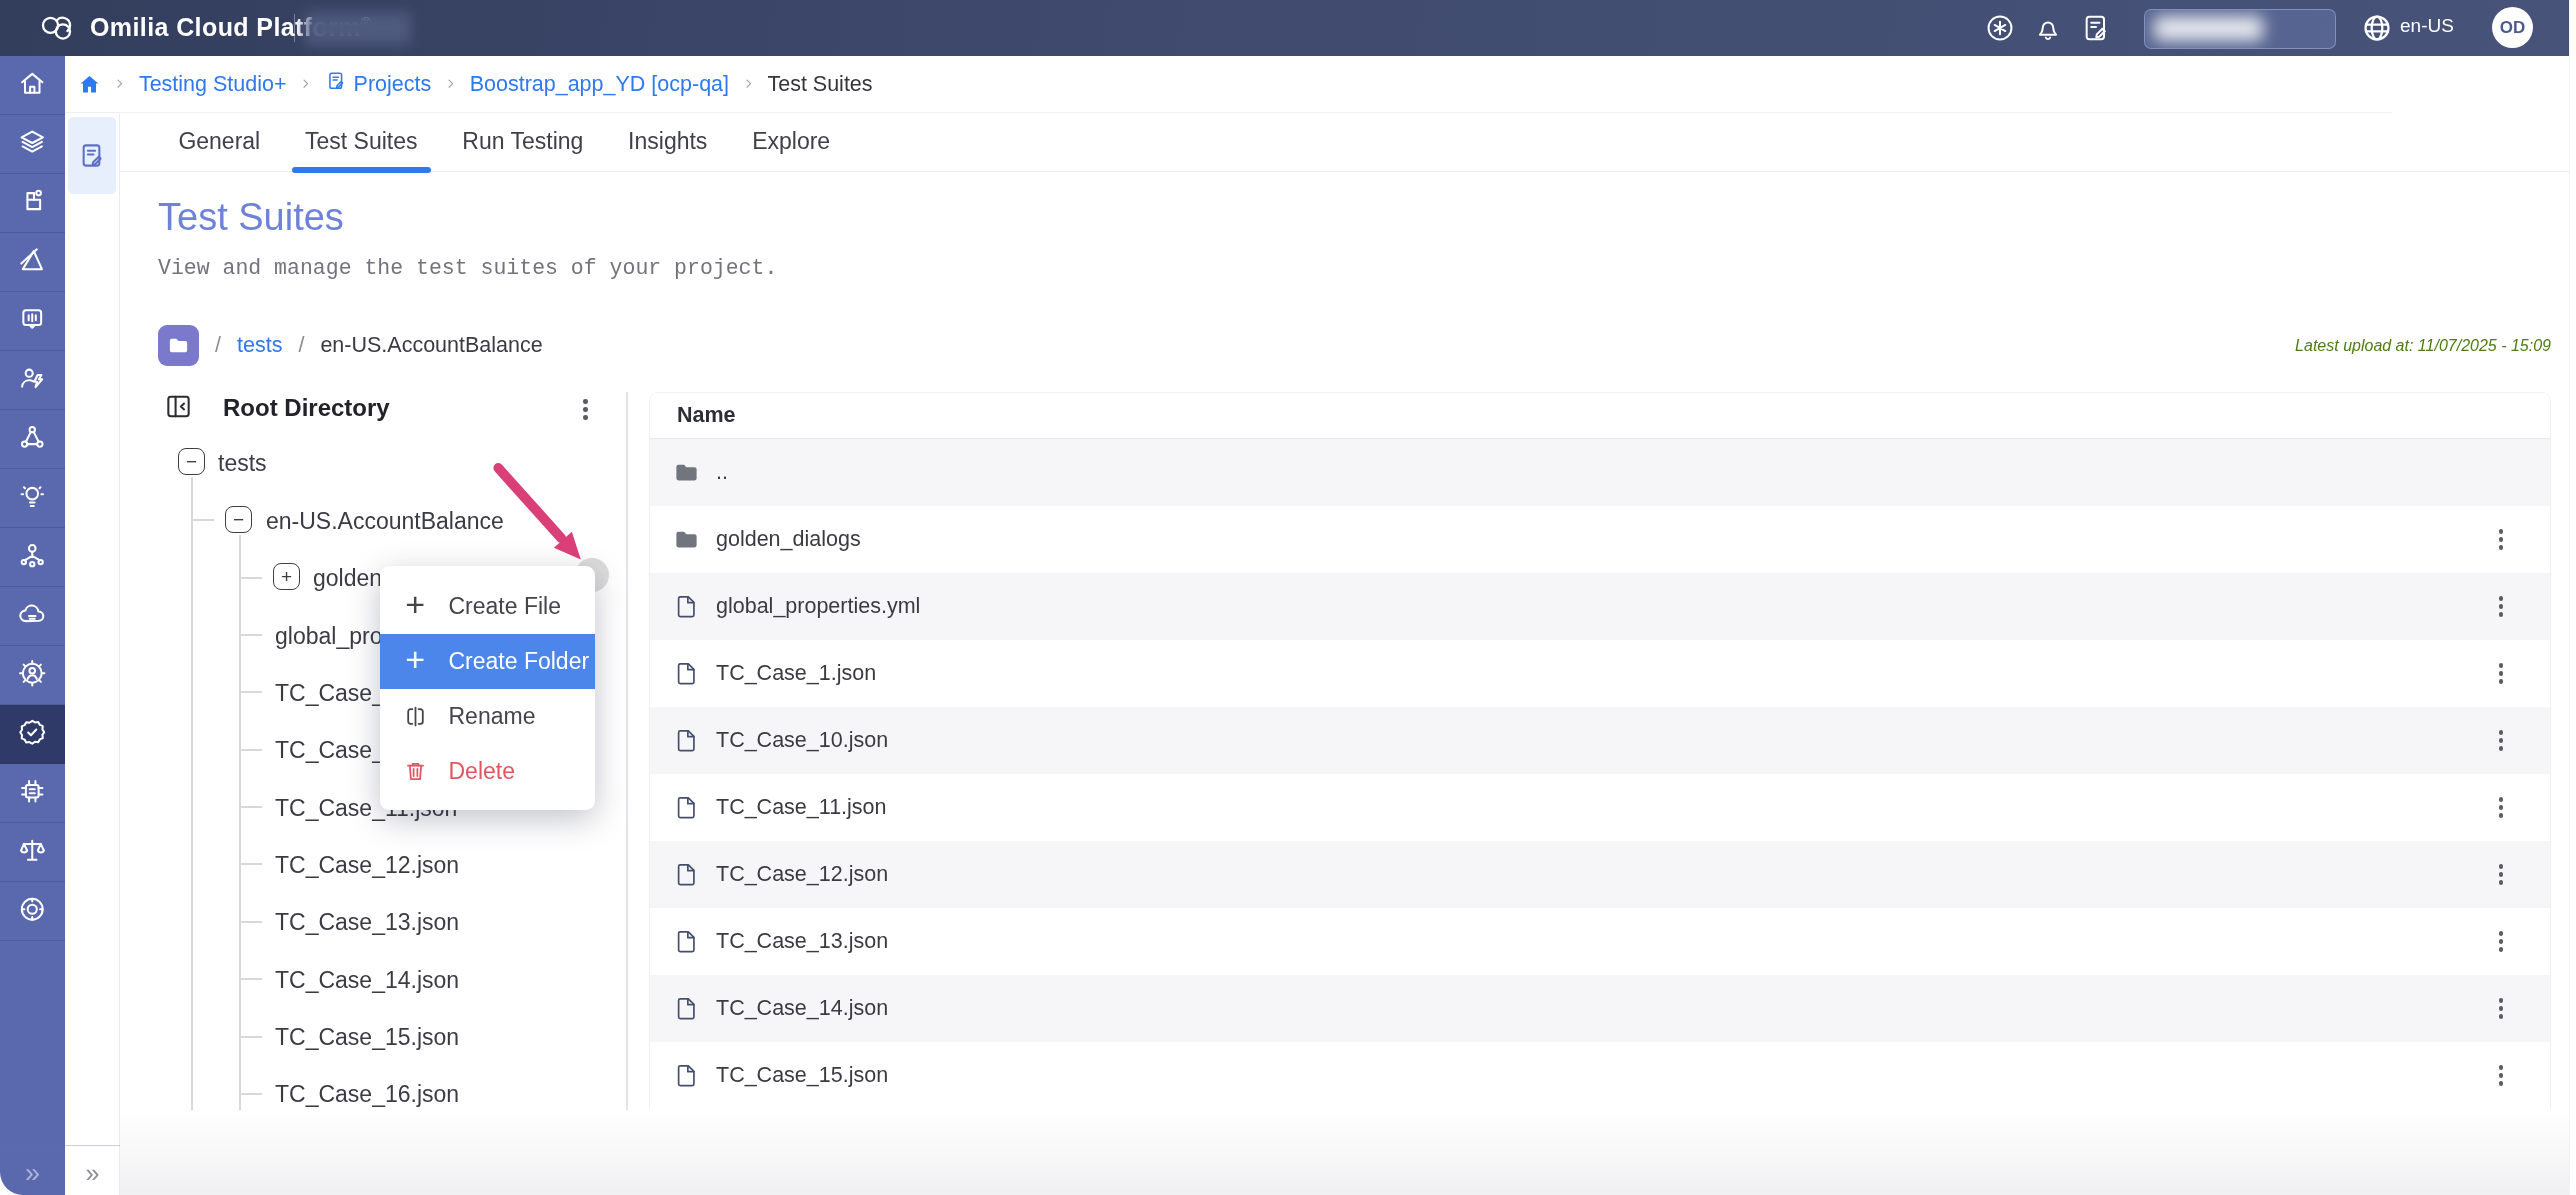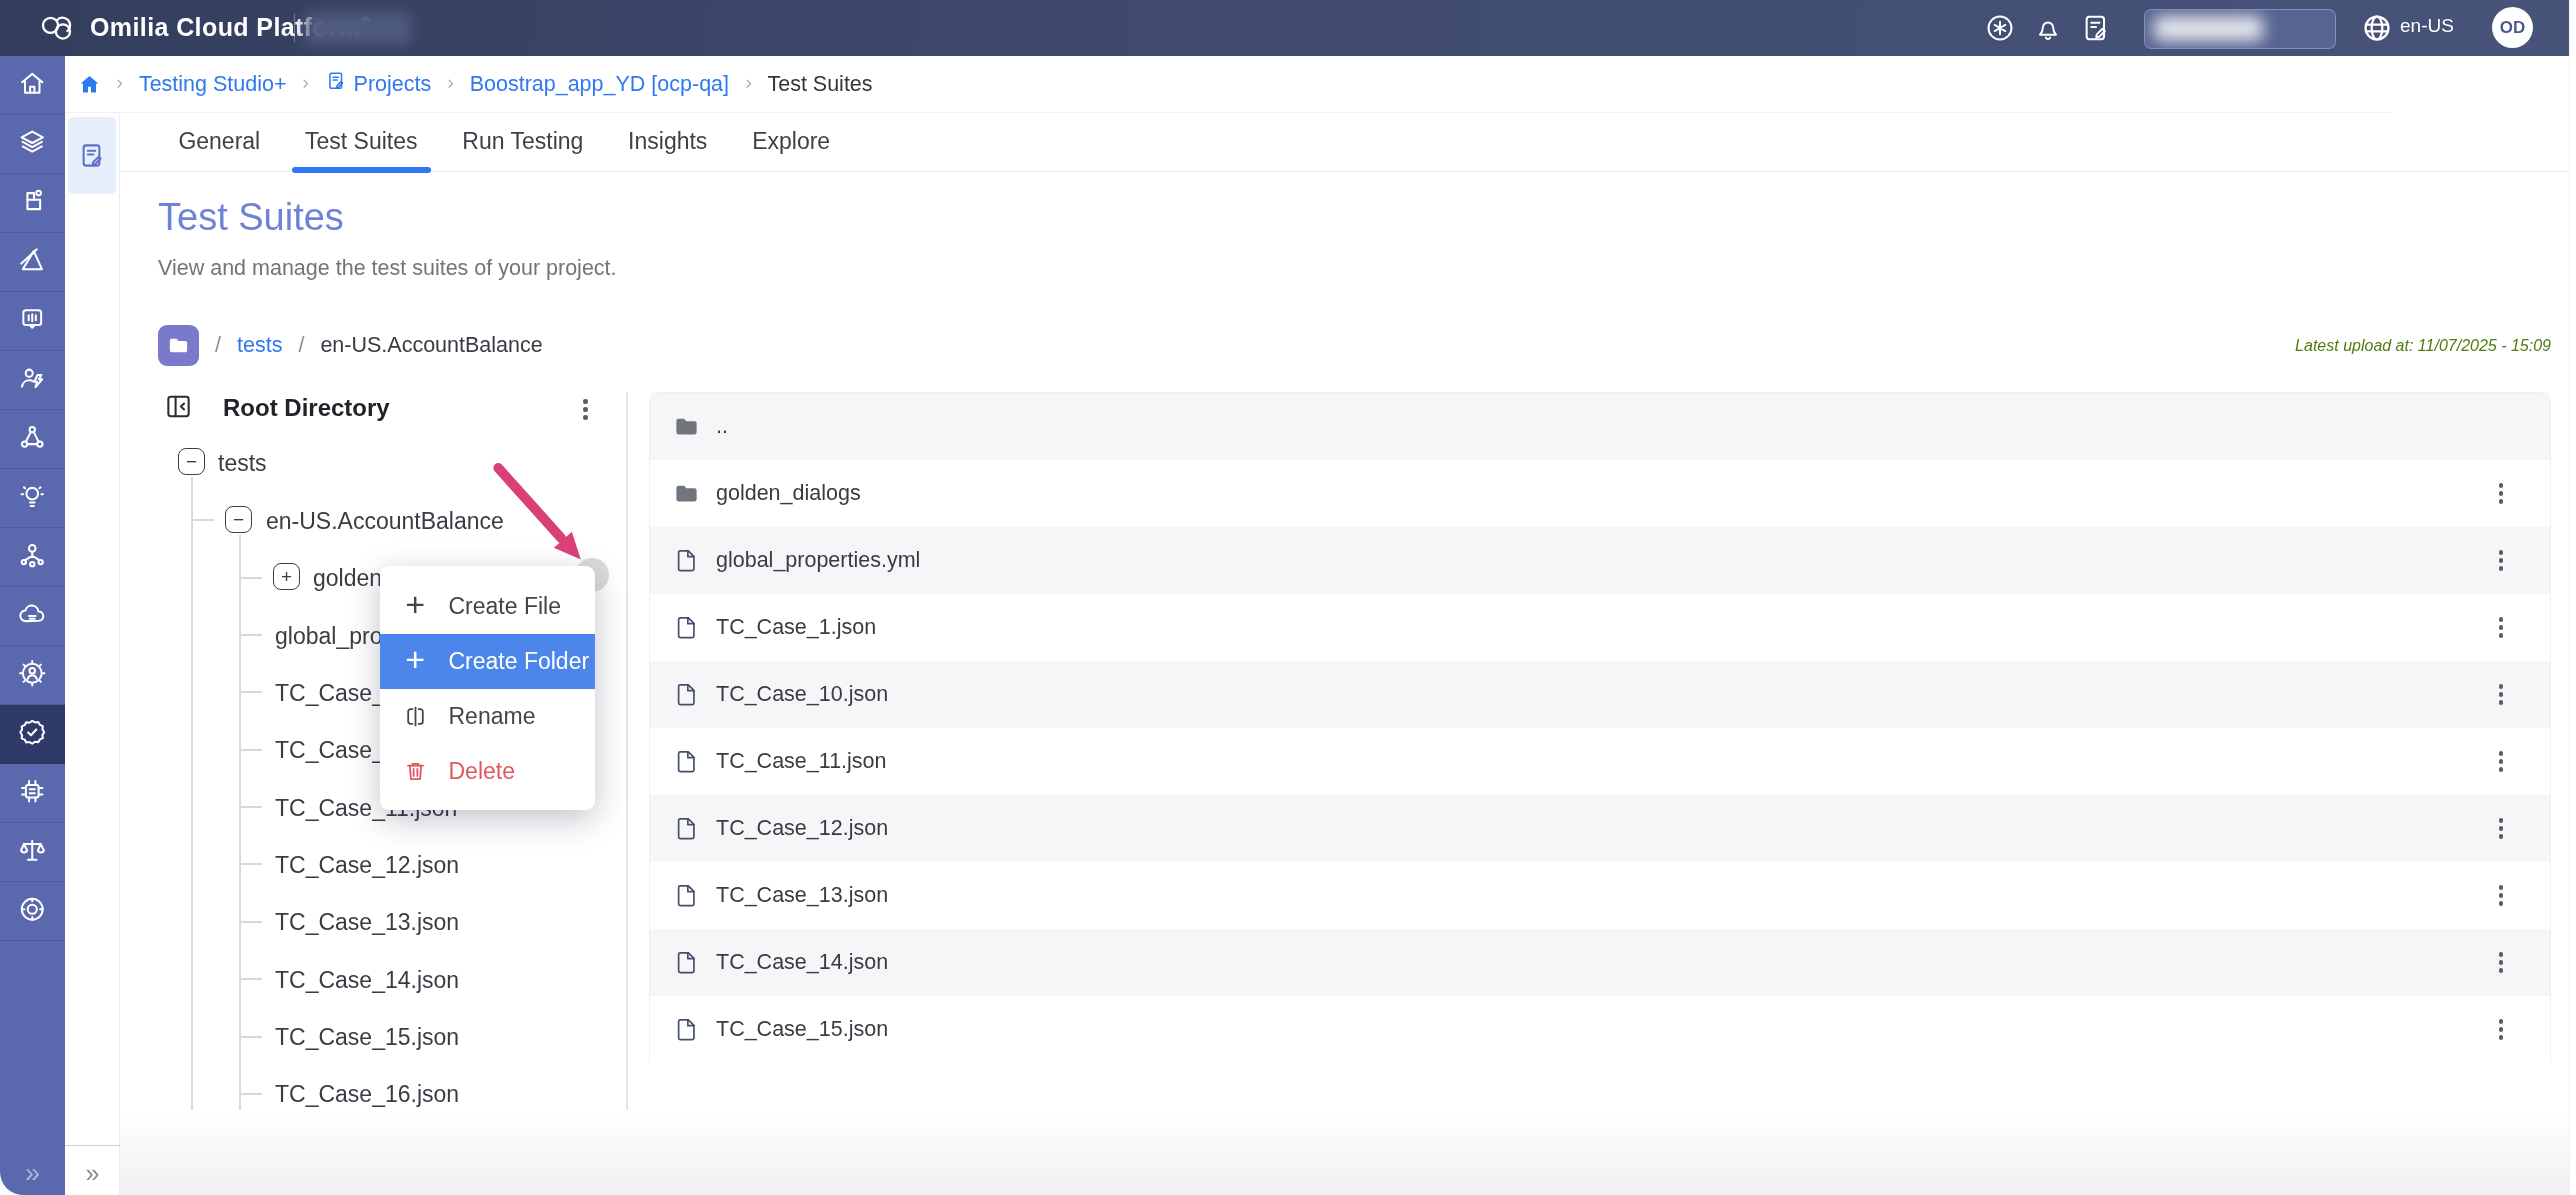--- a/index.html
+++ b/index.html
@@ -45,21 +45,21 @@
   .crumb-sep svg{width:13.4px;height:13.4px;}
   .crumb-link{color:#2e78f0;display:flex;align-items:center;gap:7.2px;white-space:nowrap;}
   .crumb-link svg{width:21.5px;height:21.5px;}
   .crumb-current{color:#34343d;font-weight:500;white-space:nowrap;}
   .tabs{left:120px;top:114px;width:2449px;height:58px;background:#fff;border-bottom:1.8px solid #ebebee;display:flex;padding-left:36px;box-sizing:border-box;}
   .tab{padding:0 22.4px;line-height:55px;font-size:23px;color:#40404a;position:relative;white-space:nowrap;}
   .tab.active::after{content:"";position:absolute;left:9px;right:9px;bottom:-1.8px;height:6.3px;background:#2e78f0;border-radius:4.5px;}
 
   
   .page-title{left:158px;top:196px;font-size:38px;font-weight:500;color:#6e83d8;}
-  .page-sub{left:158px;top:256px;font-size:21.5px;color:#73737c;}
+  .page-sub{left:158px;top:256px;font-size:21.5px;color:#73737c;font-family:Liberation Mono, monospace;}
   .pathrow{left:158px;top:324px;width:2393px;height:43px;display:flex;align-items:center;gap:16px;font-size:21.5px;}
   .chip{width:41px;height:41px;border-radius:9px;background:#7b79cc;display:flex;align-items:center;justify-content:center;color:#fff;}
   .chip svg{width:23px;height:23px;}
   .slash{color:#8b8b93;}
   .path-link{color:#2e78f0;}
   .path-current{color:#3a3a43;}
   .latest{margin-left:auto;font-size:16px;color:#4d7c0f;font-style:italic;}
 
   
   .workspace{left:158px;top:392px;width:2393px;height:718px;overflow:hidden;}
@@ -396,20 +396,23 @@
         <div class="titem" style="top:630px">
           <span class="tlabel" style="left:117px">TC_Case_15.json</span>
         </div>
         <div class="titem" style="top:687px">
           <span class="tlabel" style="left:117px">TC_Case_16.json</span>
         </div>
       </div>
     <div class="abs vdivider"></div>
 
     <div class="abs table">
+      <div class="thead">
+        <span>Name</span>
+      </div>
       <div id="tbody">
           <div class="trow">
             <span class="ticon folder">
               <svg viewBox="0 0 24 24">
                 <path fill="currentColor" stroke="none" d="M3 6.8A1.8 1.8 0 0 1 4.8 5h5l2.2 2.4h7.2A1.8 1.8 0 0 1 21 9.2v8A1.8 1.8 0 0 1 19.2 19H4.8A1.8 1.8 0 0 1 3 17.2Z"></path>
               </svg>
             </span>
             <span class="tname">..</span>
           </div>
           <div class="trow">

